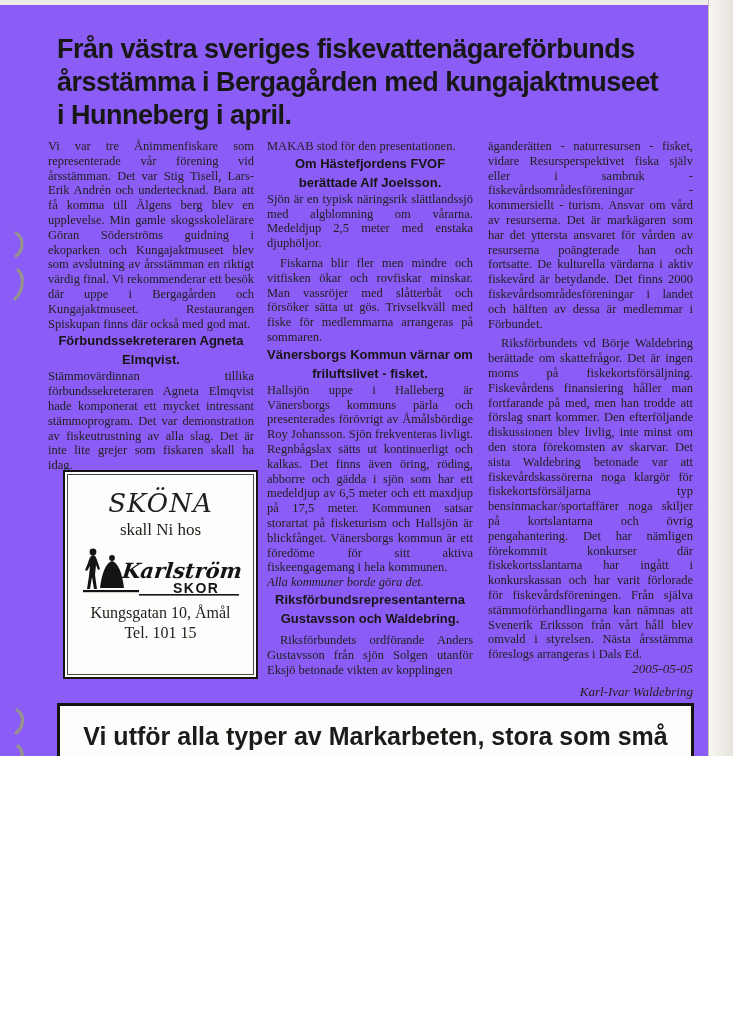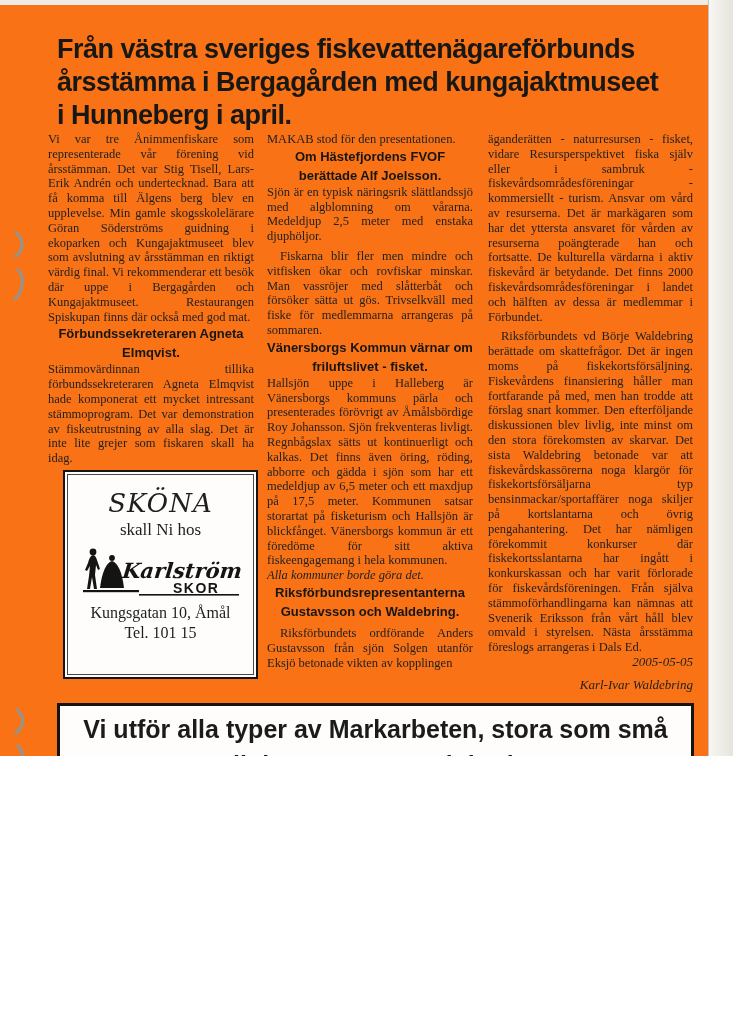--- a/index.html
+++ b/index.html
@@ -1,39 +1,39 @@
 <!DOCTYPE html>
 <html><head>
 <meta charset="utf-8">
 <style>
   html,body { margin:0; padding:0; }
   #paper {
     position:relative; width:733px; height:756px;
-    background:#f97316; overflow:hidden;
+    background:#8b5cf6; overflow:hidden;
     font-family:"Liberation Serif", serif; color:#1f1e1c;
   }
   
   .scan-top   { position:absolute; left:0; top:0; width:733px; height:5px; background:#efece7; }
   .scan-right-line { position:absolute; left:708px; top:0; width:1px; height:1012px; background:#c6c3bc; }
   .scan-right-area { position:absolute; left:709px; top:0; width:24px; height:1012px;
                      background:linear-gradient(to right,#f8f6f2,#e7e4de); }
   .scan-bottom { position:absolute; left:0; top:1011px; width:733px; height:13px; background:#21201c; }
   .staple { position:absolute; left:9px; width:22px; height:78px; }
   .staple-a { top:228px; } .staple-b { top:706px; }
 
   
   .title {
     position:absolute; left:57px; top:33px; width:660px;
     font-family:"Liberation Sans", sans-serif; font-weight:bold;
     font-size:27px; line-height:33px; letter-spacing:-0.5px; color:#171715;
   }
 
   
   .col {
-    position:absolute; top:132px; width:206px;
+    position:absolute; top:139px; width:206px;
     font-size:12.5px; line-height:14.8px; text-align:justify; color:#222120;
   }
   .col-1 { left:48px; } .col-2 { left:267px; } .col-3 { left:488px; width:205px; }
   .col p { margin:0; }
   .col p.sp { margin-top:5px; }
   .col p.indent { text-indent:13px; }
   .subhead {
     font-family:"Liberation Sans", sans-serif; font-weight:bold;
     font-size:13px; line-height:19px; text-align:center;
     margin:6px 0 1px 0; color:#161614;
@@ -57,21 +57,21 @@
   .shoe-logo  { margin-top:6px; }
   .shoe-addr  { font-size:16px; margin-top:4px; }
   .shoe-tel   { font-size:16px; margin-top:2px; }
 
   
   .ground-ad {
     position:absolute; left:57px; top:703px; width:631px; height:251px;
     border:3px solid #141412; background:#fefdfb; text-align:center;
     font-family:"Liberation Sans", sans-serif; color:#1b1b19;
   }
-  .ga-line1 { font-weight:bold; font-size:25px; margin-top:9px; letter-spacing:0; }
+  .ga-line1 { font-weight:bold; font-size:25px; margin-top:16px; letter-spacing:0; }
   .ga-line2 { font-weight:bold; font-size:25px; margin-top:7px; }
   .ga-logo  {
     font-weight:bold; font-style:italic; font-size:60px; line-height:58px;
     letter-spacing:-3px; margin-top:14px; transform:scaleY(0.96);
   }
   .ga-sub   { font-weight:bold; font-size:26px; letter-spacing:0.5px; margin-top:0px; }
   .ga-addr  { font-size:26px; font-weight:normal; color:#353533; margin-top:24px; letter-spacing:0.5px; }
 
   .page-number { position:absolute; left:662px; top:966px; font-size:13px; color:#2a2927; }
 </style>

